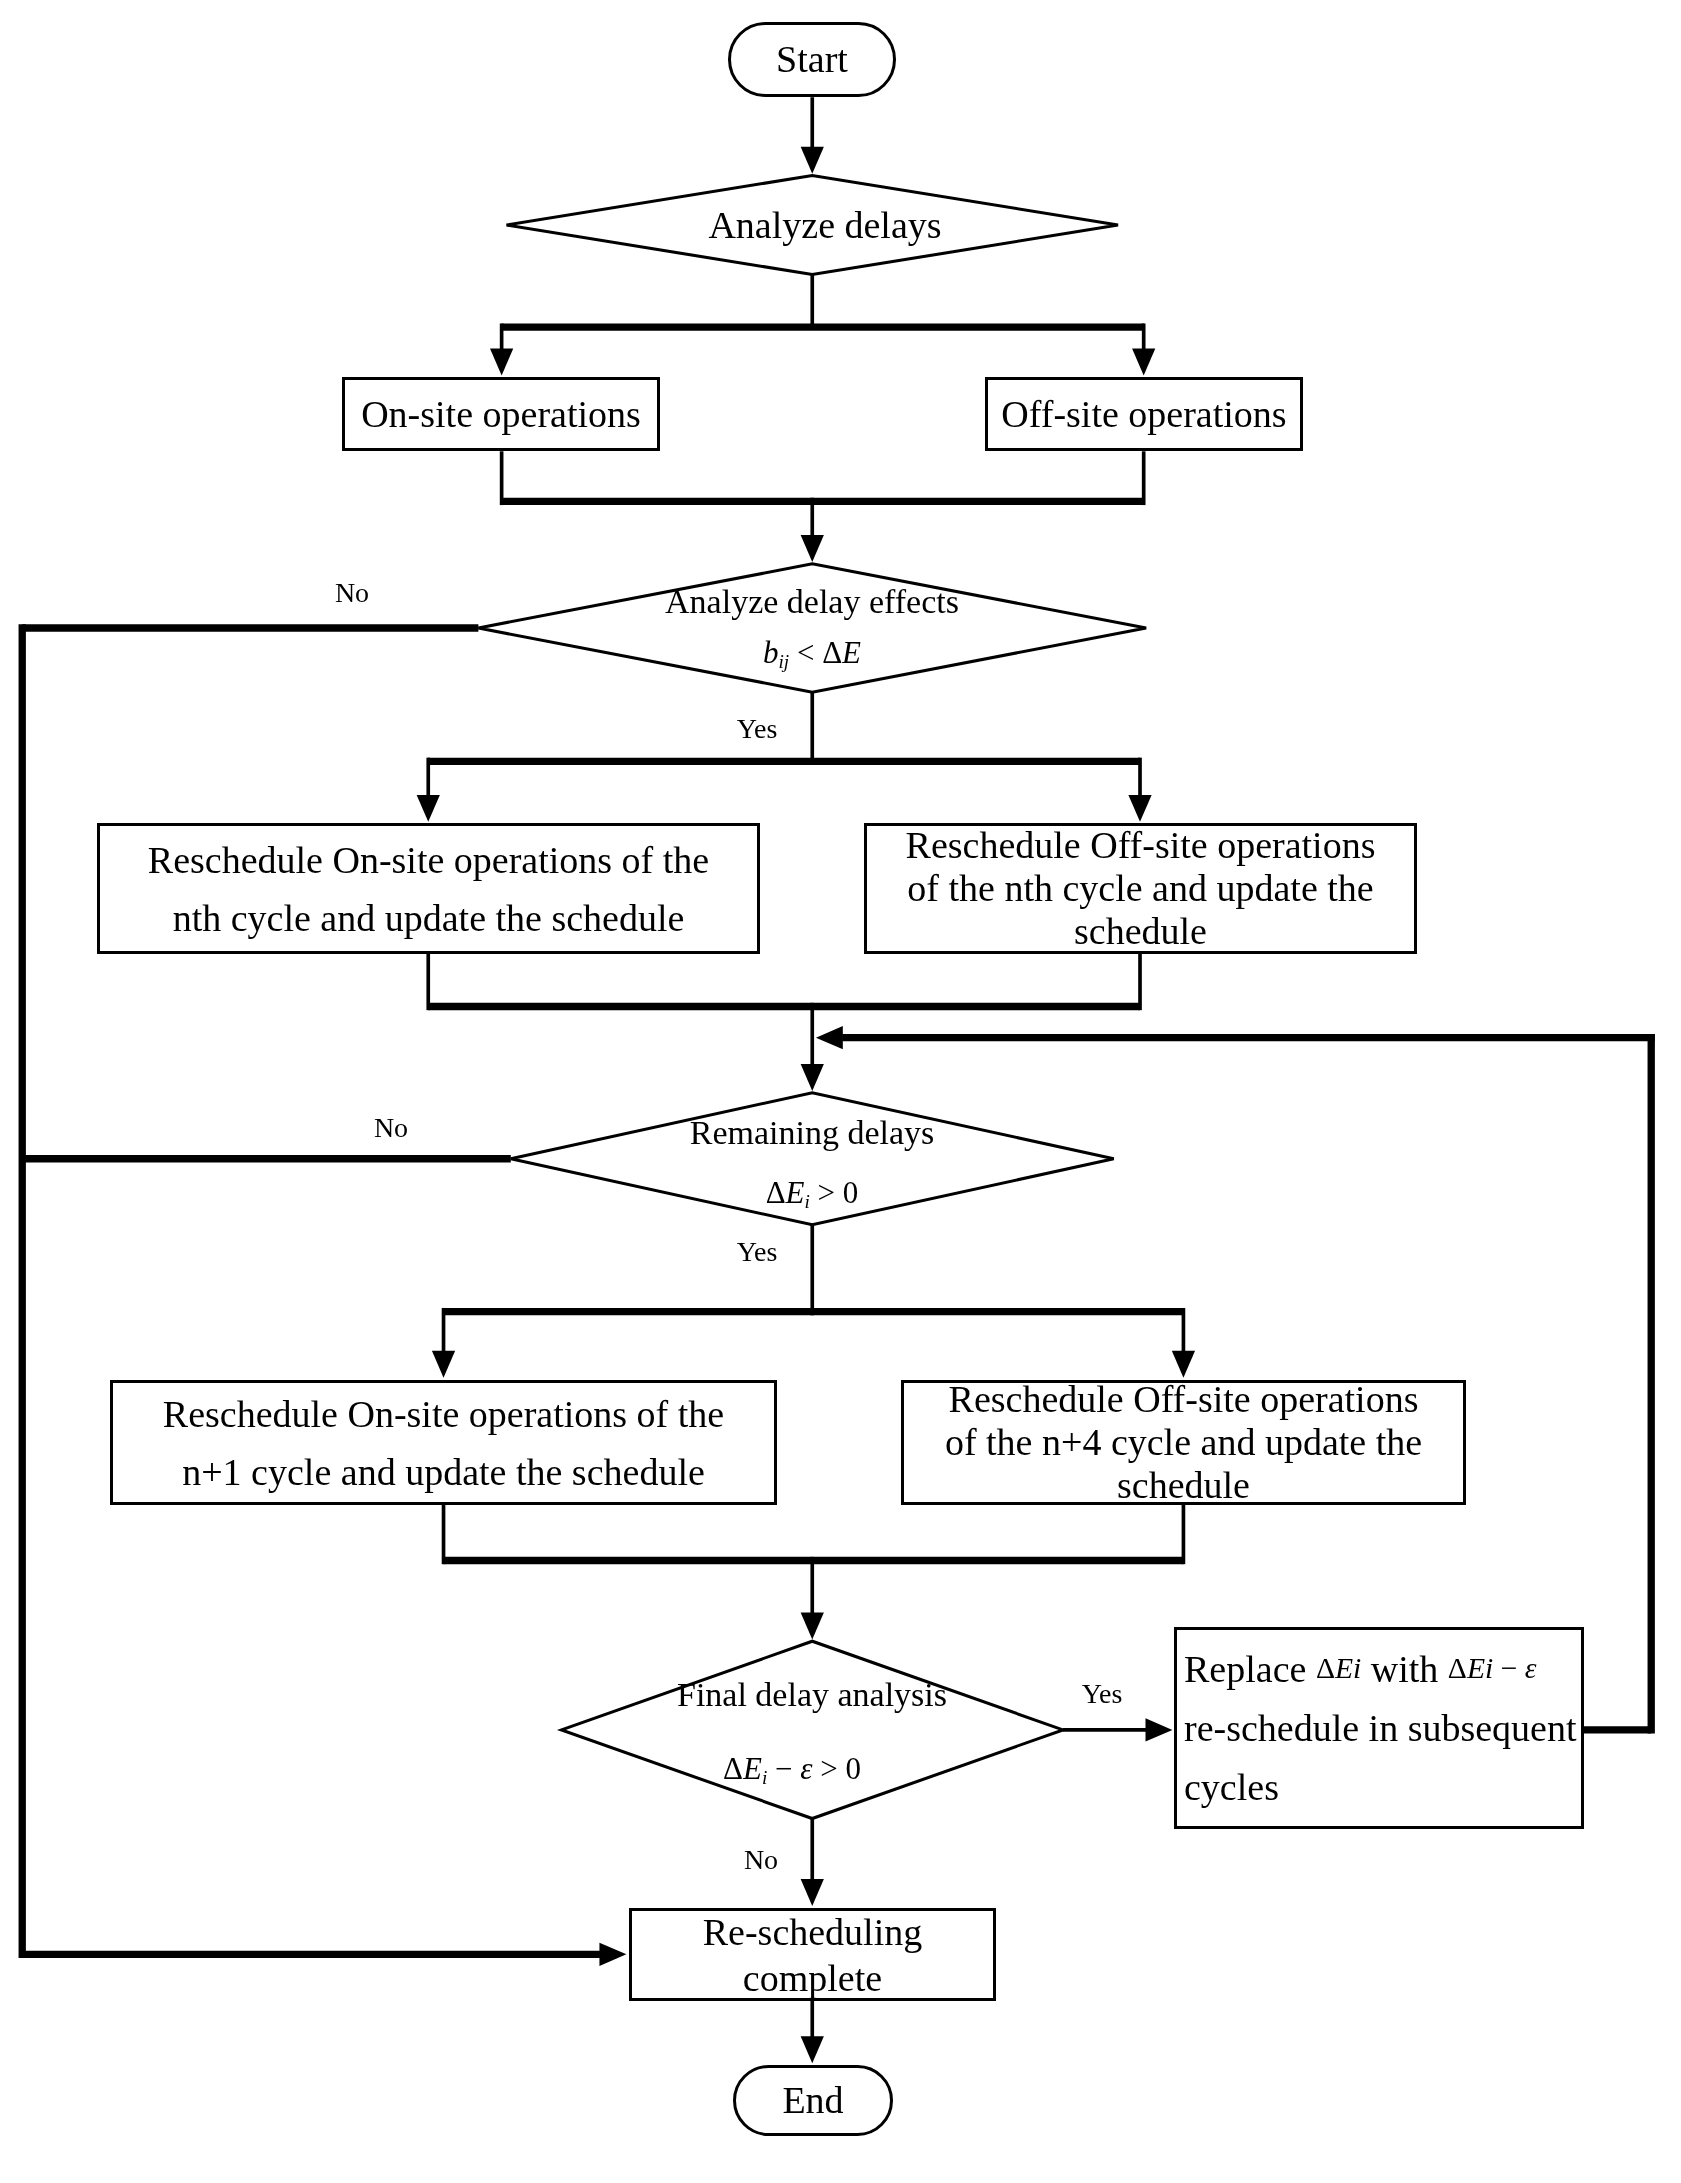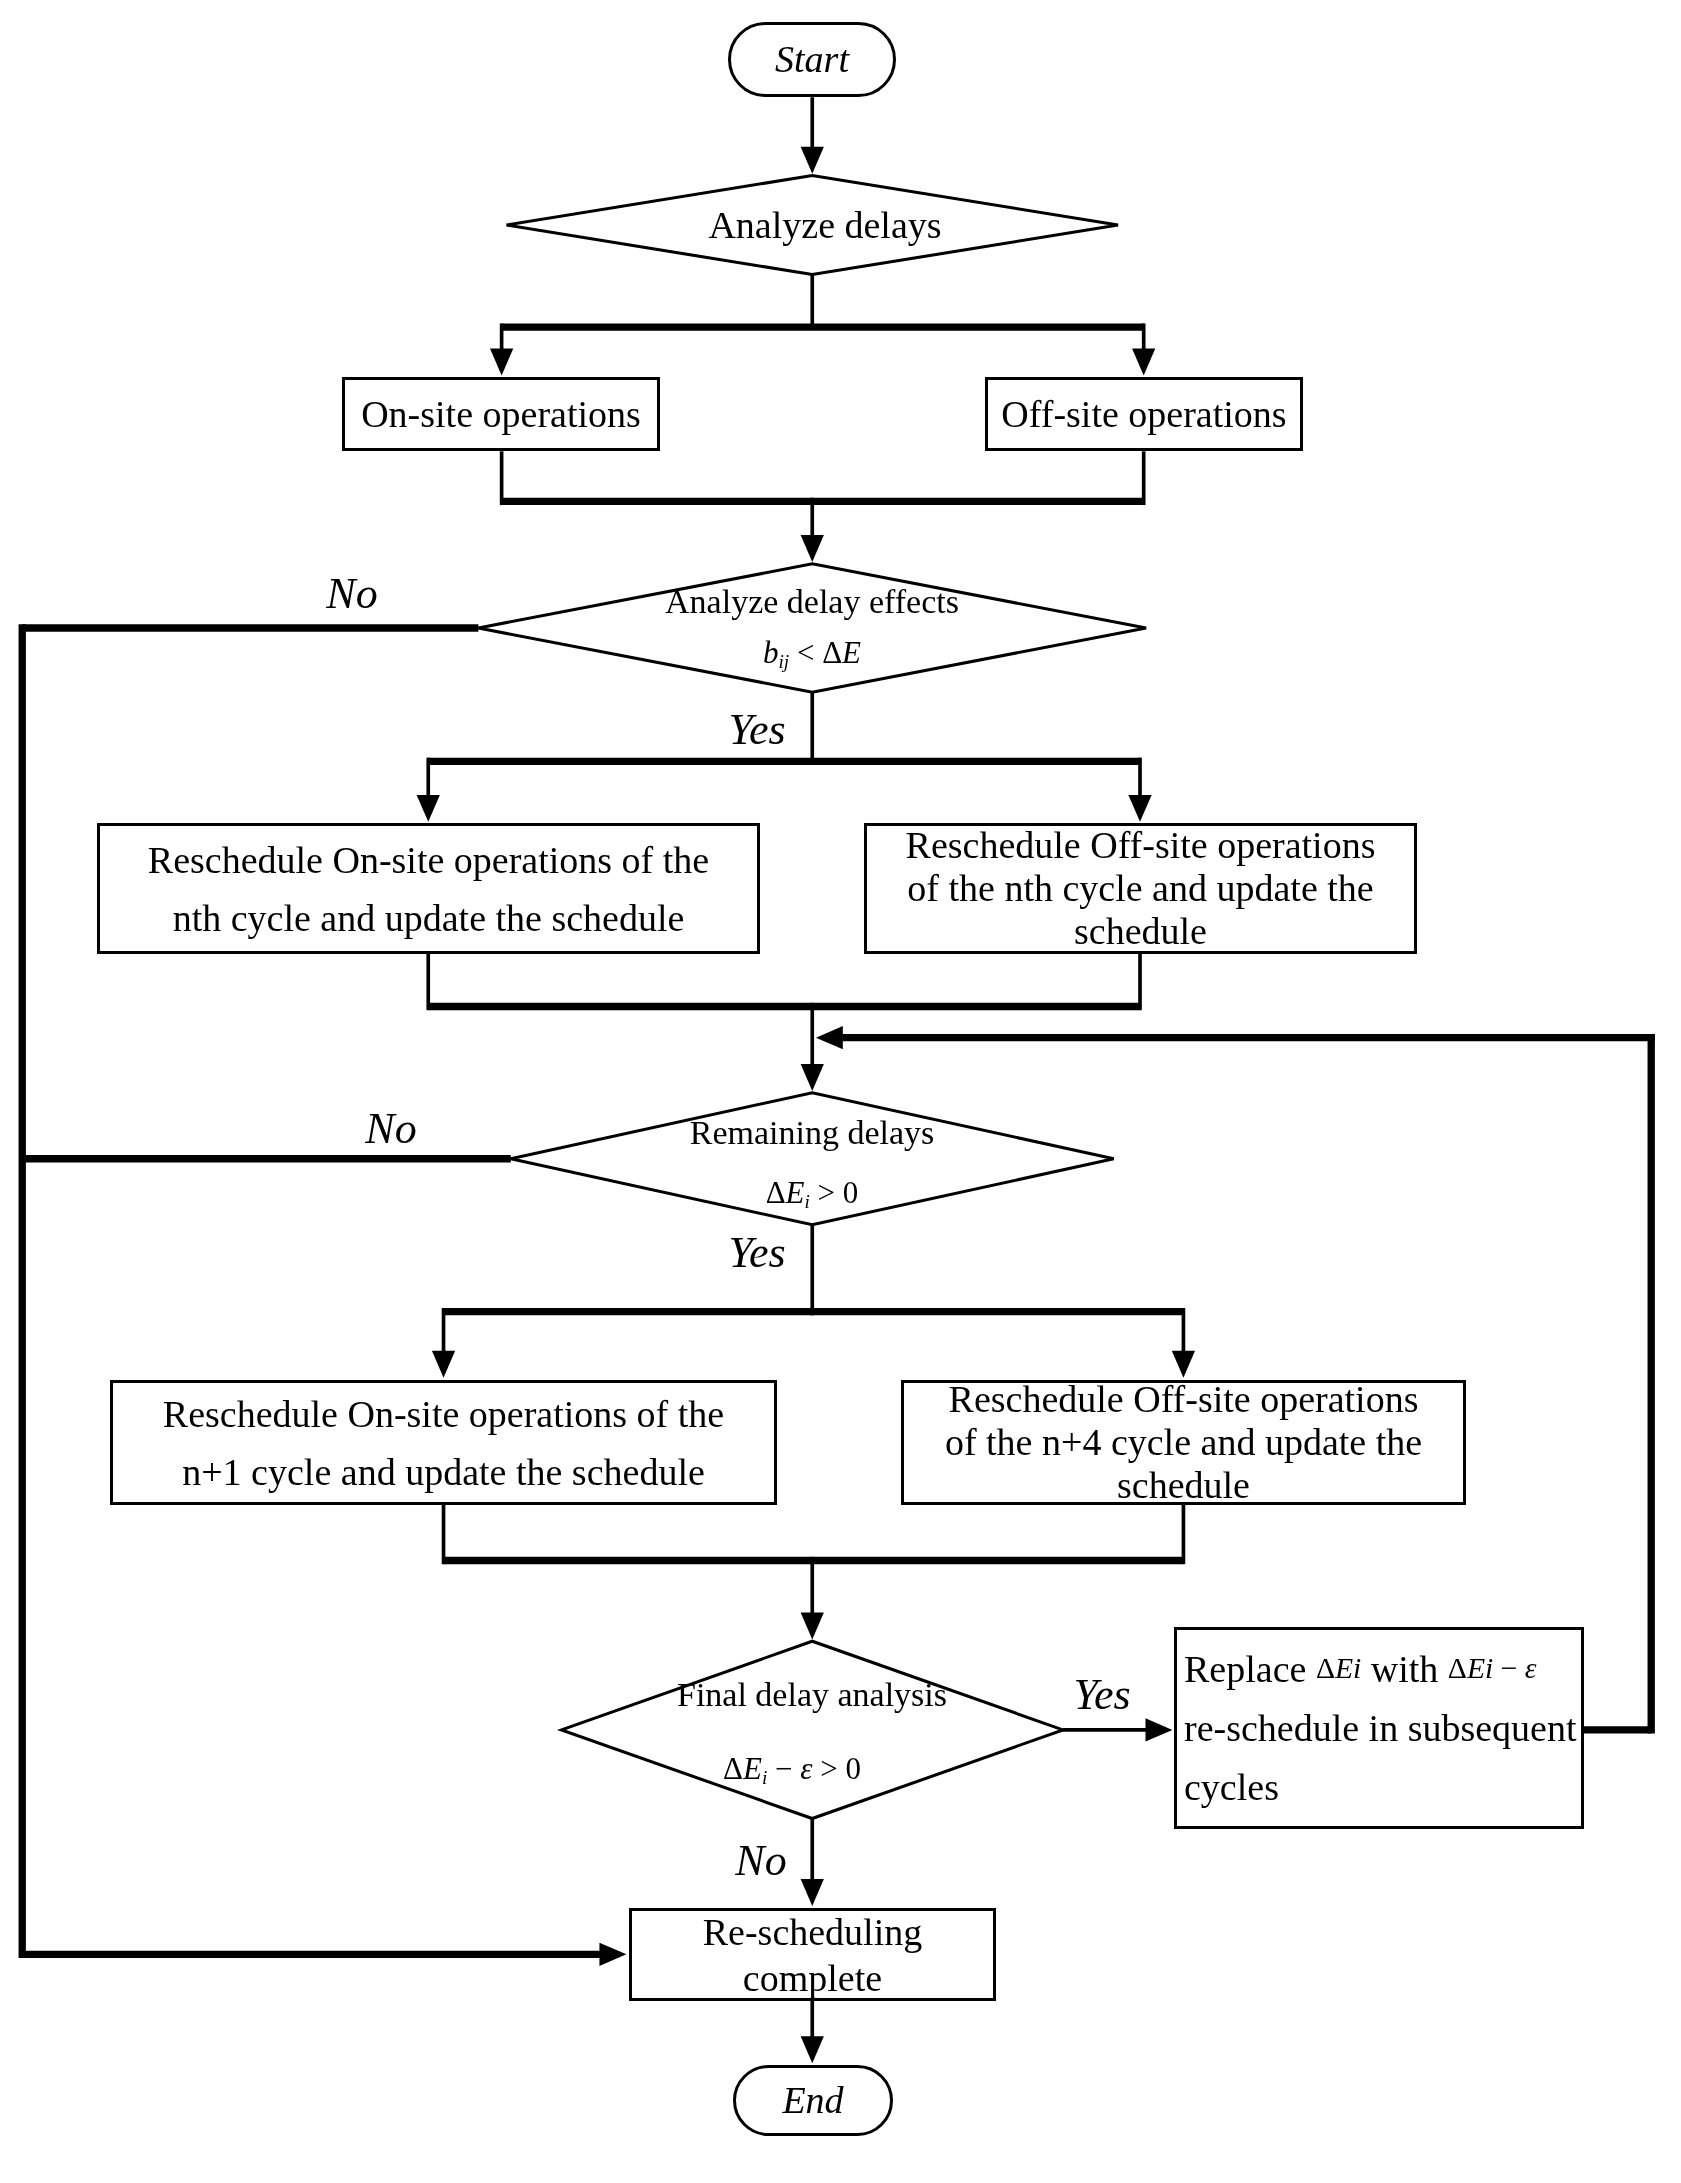--- a/index.html
+++ b/index.html
@@ -2,26 +2,26 @@
 <html style="font-size:9.8px"><head>
 <meta charset="utf-8">
 <style>
   html,body{margin:0;padding:0;background:#ffffff;}
   #canvas{position:relative;width:1682px;height:2183px;background:#ffffff;
           font-family:"Liberation Serif","DejaVu Serif",serif;color:#000;}
   #edges{position:absolute;left:0;top:0;width:1682px;height:2183px;}
   .box{position:absolute;box-sizing:border-box;border:3.1px solid #000;background:#fff;
        display:flex;flex-direction:column;align-items:center;justify-content:center;
        text-align:center;font-size:38px;line-height:1.12;}
-  .stadium{border-radius:611px;font-size:38px;font-style:italic;}
+  .stadium{border-radius:611px;font-size:38px;}
   .lbl{position:absolute;transform:translate(-50%,-50%);white-space:nowrap;text-align:center;}
   .dlabel{font-size:34px;}
   .d1label{font-size:38px;}
   .formula{font-size:31px;}
-  .edgelbl{font-size:44px;font-style:italic;}
+  .edgelbl{font-size:28px;}
   .it{font-style:italic;}
   .sub{font-size:0.62em;font-style:italic;vertical-align:-0.28em;}
   .mm{font-size:0.78em;vertical-align:0.12em;}
   .line2box .ln{line-height:58px;}
   .line3box .ln{line-height:43px;}
   .resched .ln{line-height:46px;}
   .replacebox{align-items:flex-start;text-align:left;padding-left:7px;}
   .replacebox .ln{line-height:59px;}
 </style>
 </head>

